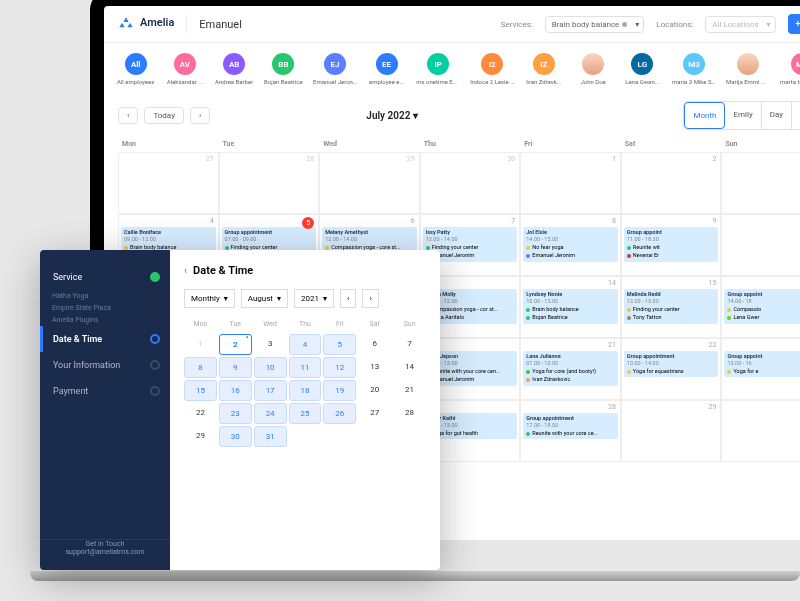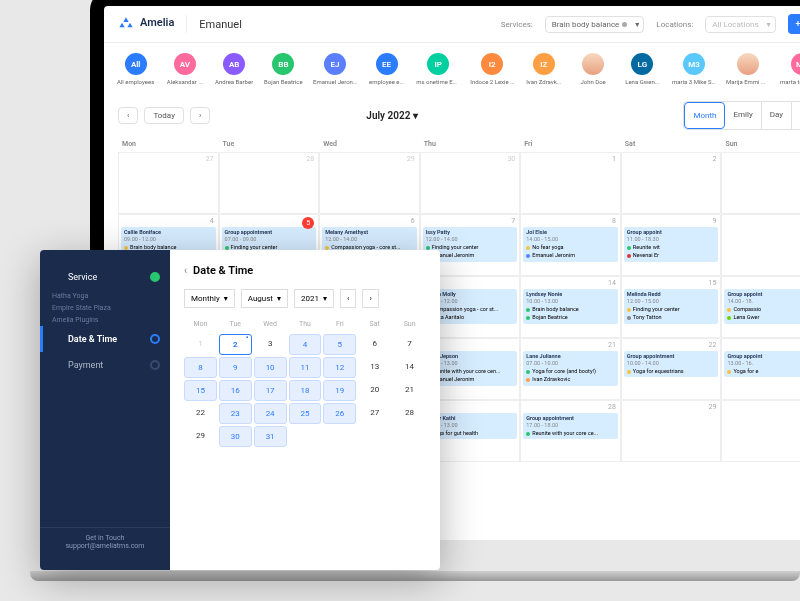--- a/index.html
+++ b/index.html
@@ -51,29 +51,29 @@
 .event { background:#d6ecff; border-radius:2px; padding:2px 3px; margin-top:10px; font-size:5.5px; line-height:1.3; }
 .event .title { font-weight:600; color:#1a2b4c; }
 .event .time { color:#888; }
 .svc { margin-top:1px; }
 .dot { display:inline-block; width:4px; height:4px; border-radius:50%; margin-right:2px; vertical-align:middle;}
 .more-link { color:#2b7cff; font-size:5.5px; margin-top:1px;}
 
 
 .widget { position:absolute; left:40px; top:250px; width:400px; background:#fff; border-radius:4px; box-shadow:0 10px 40px rgba(0,0,0,.3); display:flex; height:320px; overflow:hidden; z-index:10;}
 .widget-side { width:130px; background:#1a2b4c; color:#fff; padding:14px 0; display:flex; flex-direction:column; font-size:9px;}
-.step { padding:8px 28px; position:relative; color:#b0b8c8; }
+.step { padding:8px 13px; position:relative; color:#b0b8c8; }
 .step.active { color:#fff; font-weight:600;}
 .step.done { color:#fff; }
 .step.active::before { content:""; position:absolute; left:0; top:0; bottom:0; width:3px; background:#2b7cff;}
 .step-indicator { position:absolute; right:10px; top:8px; width:10px; height:10px; border-radius:50%; border:2px solid #3a4a6c; }
 .step.done .step-indicator { background:#28c76f; border-color:#28c76f; }
 .step.active .step-indicator { border-color:#2b7cff; }
 .sub { font-size:7px; color:#6a7a9c; padding:2px 12px; }
-.contact { margin-top:auto; text-align:center; font-size:7px; color:#8a9ab8; padding:6px; border-top:1px solid #2a3b5c;}
+.contact { margin-top:auto; text-align:center; font-size:7px; color:#8a9ab8; border-top:1px solid #2a3b5c;}
 .widget-main { flex:1; padding:14px; }
 .wm-title { font-size:11px; font-weight:600; margin-bottom:12px; display:flex; align-items:center; gap:6px;}
 .wm-title .back { color:#888; font-size:10px;}
 .selectors { display:flex; gap:6px; margin-bottom:10px;}
 .sel { border:1px solid #ddd; border-radius:0; padding:4px 6px; font-size:8px; display:flex; align-items:center; gap:4px; }
 .mini-head { display:grid; grid-template-columns:repeat(7,1fr); gap:2px; margin-bottom:4px;}
 .mini-head div { text-align:center; font-size:7px; color:#aaa; padding:2px;}
 .mini-grid { display:grid; grid-template-columns:repeat(7,1fr); gap:2px;}
 .mini-cell { text-align:center; font-size:8px; padding:5px 0; border-radius:3px; color:#333;}
 .mini-cell.avail { background:#e6efff; color:#2b7cff; border:1px solid #c8dbff;}
@@ -387,20 +387,21 @@
 </div>
 <div class="laptop-base"></div>
 
 <div class="widget">
   <div class="widget-side" id="widget-side">
     <div class="step done">Service<span class="step-indicator"></span></div>
       <div class="sub">Hatha Yoga</div>
       <div class="sub">Empire State Plaza</div>
       <div class="sub">Amelia Plugins</div>
       <div class="step active">Date &amp; Time<span class="step-indicator"></span></div>
+      <div class="step ">Your Information<span class="step-indicator"></span></div>
       <div class="step ">Payment<span class="step-indicator"></span></div>
       <div class="contact" style="order:99">
       <div>Get in Touch</div>
       <div>support@ameliatms.com</div>
     </div>
   </div>
   <div class="widget-main">
     <div class="wm-title">
       <span class="back">‹</span>
       <span>Date &amp; Time</span>

